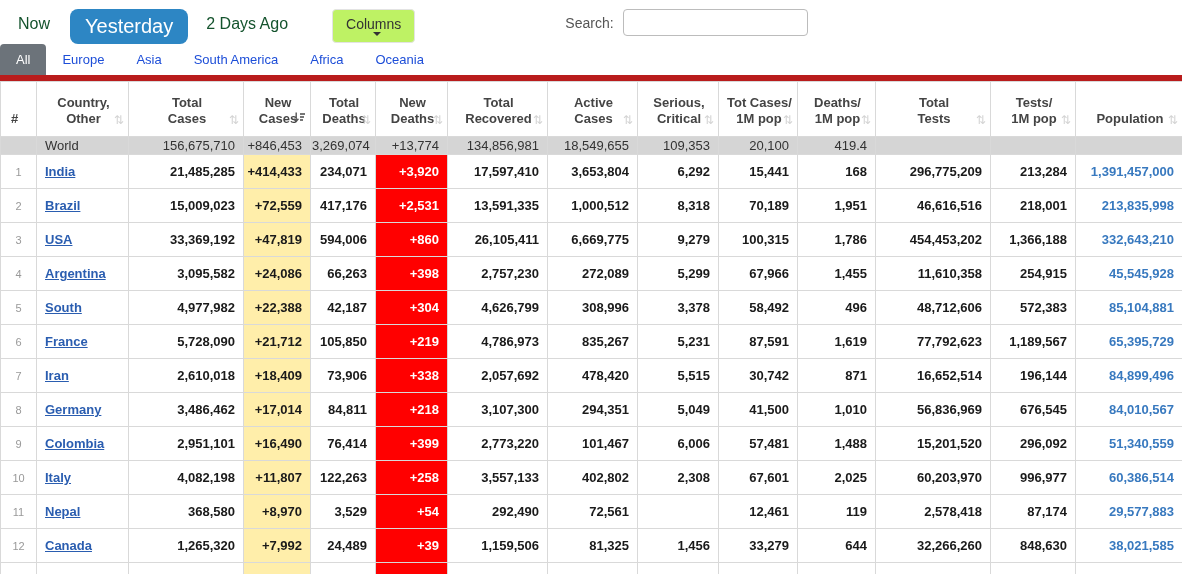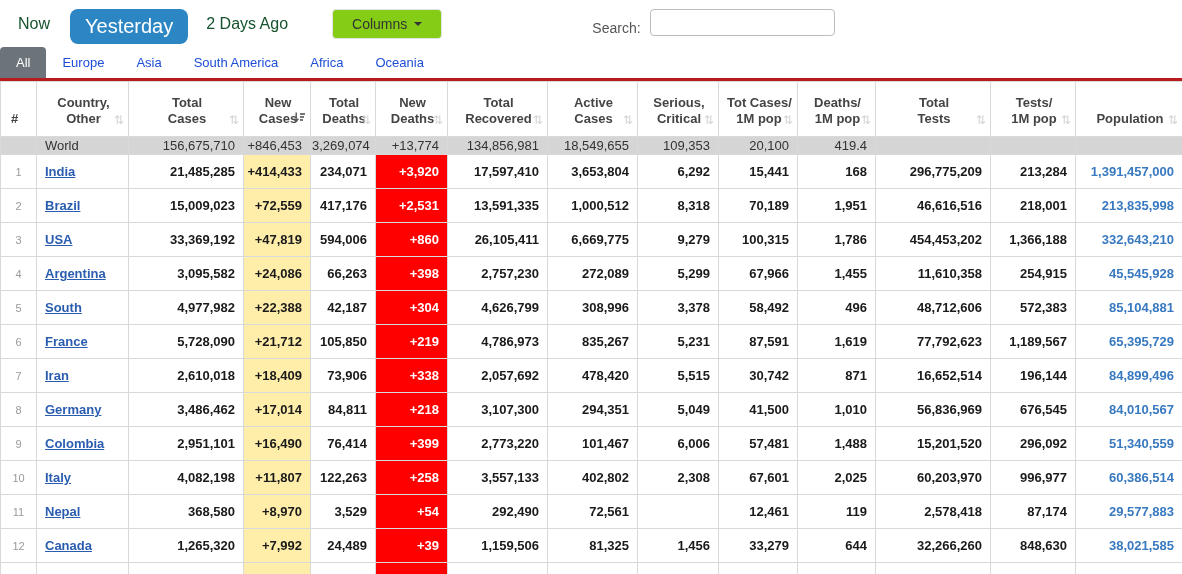--- a/index.html
+++ b/index.html
@@ -12,35 +12,35 @@
 
   
   .toolbar { height:50px; padding:9px 0 0 14px; display:flex; align-items:flex-start; }
   .toolbar .tlink { font-size:16px; color:#14532d; padding:6px 4px; cursor:pointer; }
   .btn-yesterday {
     background:#2d86c4; color:#fff; font-size:20px;
     padding:6px 15px; border-radius:8px; border:none; cursor:pointer;
     margin:0 14px 0 16px;
   }
   .btn-columns {
-    background:#84cc16; color:#333; font-size:14px;
-    padding:6px 19px; border-radius:4px; border:1px solid #e3e3e3; cursor:pointer;
-    margin-left:40px; display:flex; align-items:center;
+    background:#bef264; color:#333; font-size:14px;
+    padding:6px 13px; border-radius:4px; border:1px solid #e3e3e3; cursor:pointer;
+    margin-left:40px; display:flex; align-items:center;flex-direction:column;
   }
   .caret { display:inline-block; width:0; height:0; margin-left:7px;
     border-left:4px solid transparent; border-right:4px solid transparent; border-top:4px solid #333; }
-  .search-wrap { margin-left:150px; display:flex; align-items:flex-end; }
+  .search-wrap { margin-left:150px; display:flex; align-items:center; }
   .search-wrap label { font-size:14px; color:#555; margin-right:9px; }
   .search-wrap input {
     width:185px; height:27px; border:1px solid #bcbcbc; border-radius:4px; padding:2px 8px;
     font-size:13px; font-family:"Liberation Sans",sans-serif; outline:none;
   }
 
   
-  .tabs { height:31px; display:flex; align-items:flex-end; border-bottom:3px solid #b91c1c; }
+  .tabs { height:31px; display:flex; align-items:flex-end; border-bottom:6px solid #b91c1c; }
   .tab { font-size:13px; color:#1d4ed8; padding:8px 16px 8px 16px; cursor:pointer; line-height:15px; }
   .tab.active { background:#6c737a; color:#fff; border-radius:4px 4px 0 0; }
 
   
   table { border-collapse:collapse; width:1182px; table-layout:fixed; }
   th, td { border:1px solid #d9d9d9; overflow:hidden; white-space:nowrap; }
   thead th {
     height:55px; vertical-align:bottom; text-align:center;
     padding:5px 6px 9px 8px; font-size:13px; font-weight:bold; color:#444;
     position:relative; background:#fff; line-height:16px; cursor:pointer;

